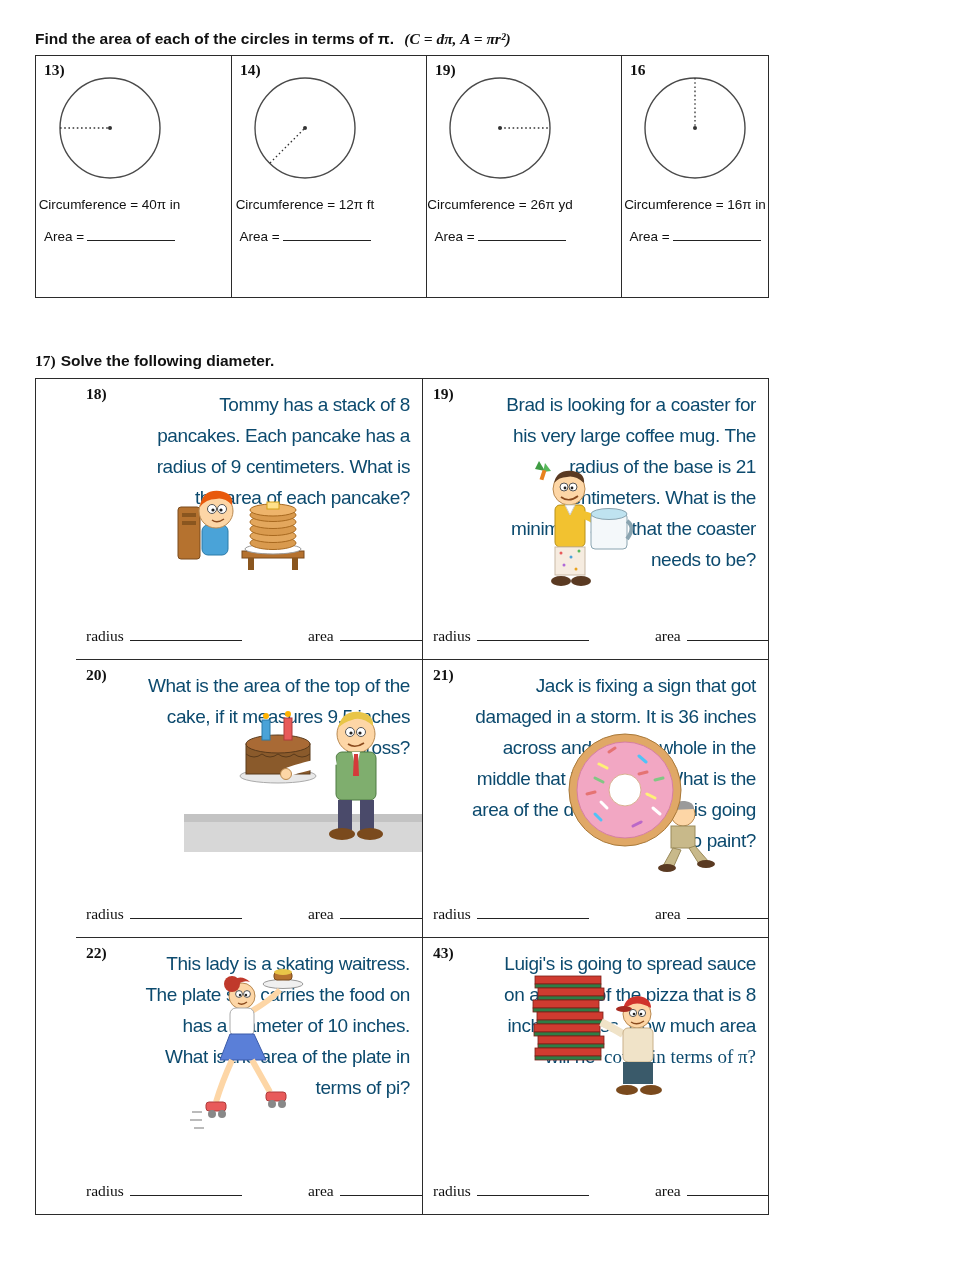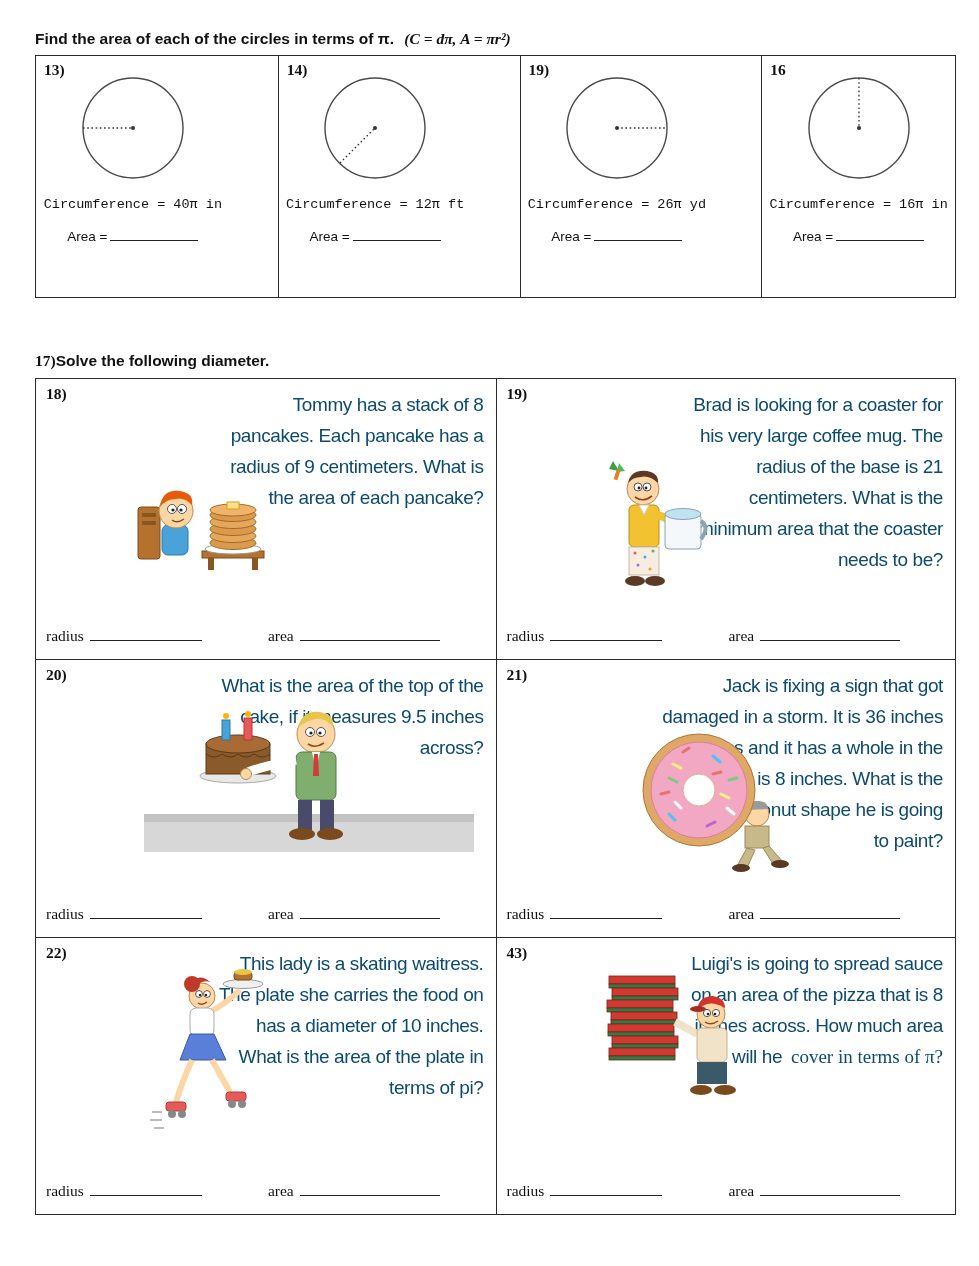--- a/index.html
+++ b/index.html
@@ -11,21 +11,21 @@
     width: 979px;
     height: 1266px;
     position: relative;
     font-family: "Liberation Sans", sans-serif;
     color: #111;
   }
   .page {
     position: absolute;
     left: 35px;
     top: 30px;
-    width: 921px;
+    width: 734px;
   }
 
   
   .title-line {
     font-size: 15.5px;
     font-weight: bold;
     margin-bottom: 7px;
     white-space: nowrap;
   }
   .formula {
@@ -54,21 +54,20 @@
     top: 5px;
     left: 8px;
     font-family: "Liberation Serif", serif;
     font-weight: bold;
     font-size: 15.5px;
   }
   .ccircle { margin-top: 17px; }
   .ccirc-label {
     font-size: 13.5px;
     margin-top: 10px;
-    font-family: Liberation Mono, monospace;
   }
   .carea {
     font-size: 13.5px;
     margin-top: 16px;
   }
   .blank {
     display: inline-block;
     width: 88px;
     border-bottom: 1.1px solid #222;
     height: 12px;
@@ -78,29 +77,31 @@
   
   .sect {
     margin-top: 54px;
     margin-bottom: 8px;
     font-size: 15.5px;
     white-space: nowrap;
   }
   .sect .snum {
     font-family: "Liberation Serif", serif;
     font-weight: bold;
+    margin-right: 5px;
   }
   .sect .stitle { font-weight: bold; }
 
   
   .wtable {
     display: grid;
     grid-template-columns: 1fr 1fr;
     grid-template-rows: 280px 278px 277px;
     border: 1.2px solid #2b2b2b;
+    padding-left: 40px;
   }
   .wcell {
     position: relative;
     border-left: 1.2px solid #2b2b2b;
     border-top: 1.2px solid #2b2b2b;
     overflow: hidden;
     box-sizing: border-box;
   }
   .wcell:nth-child(odd) { border-left: none; }
   .wcell:nth-child(-n+2) { border-top: none; }

